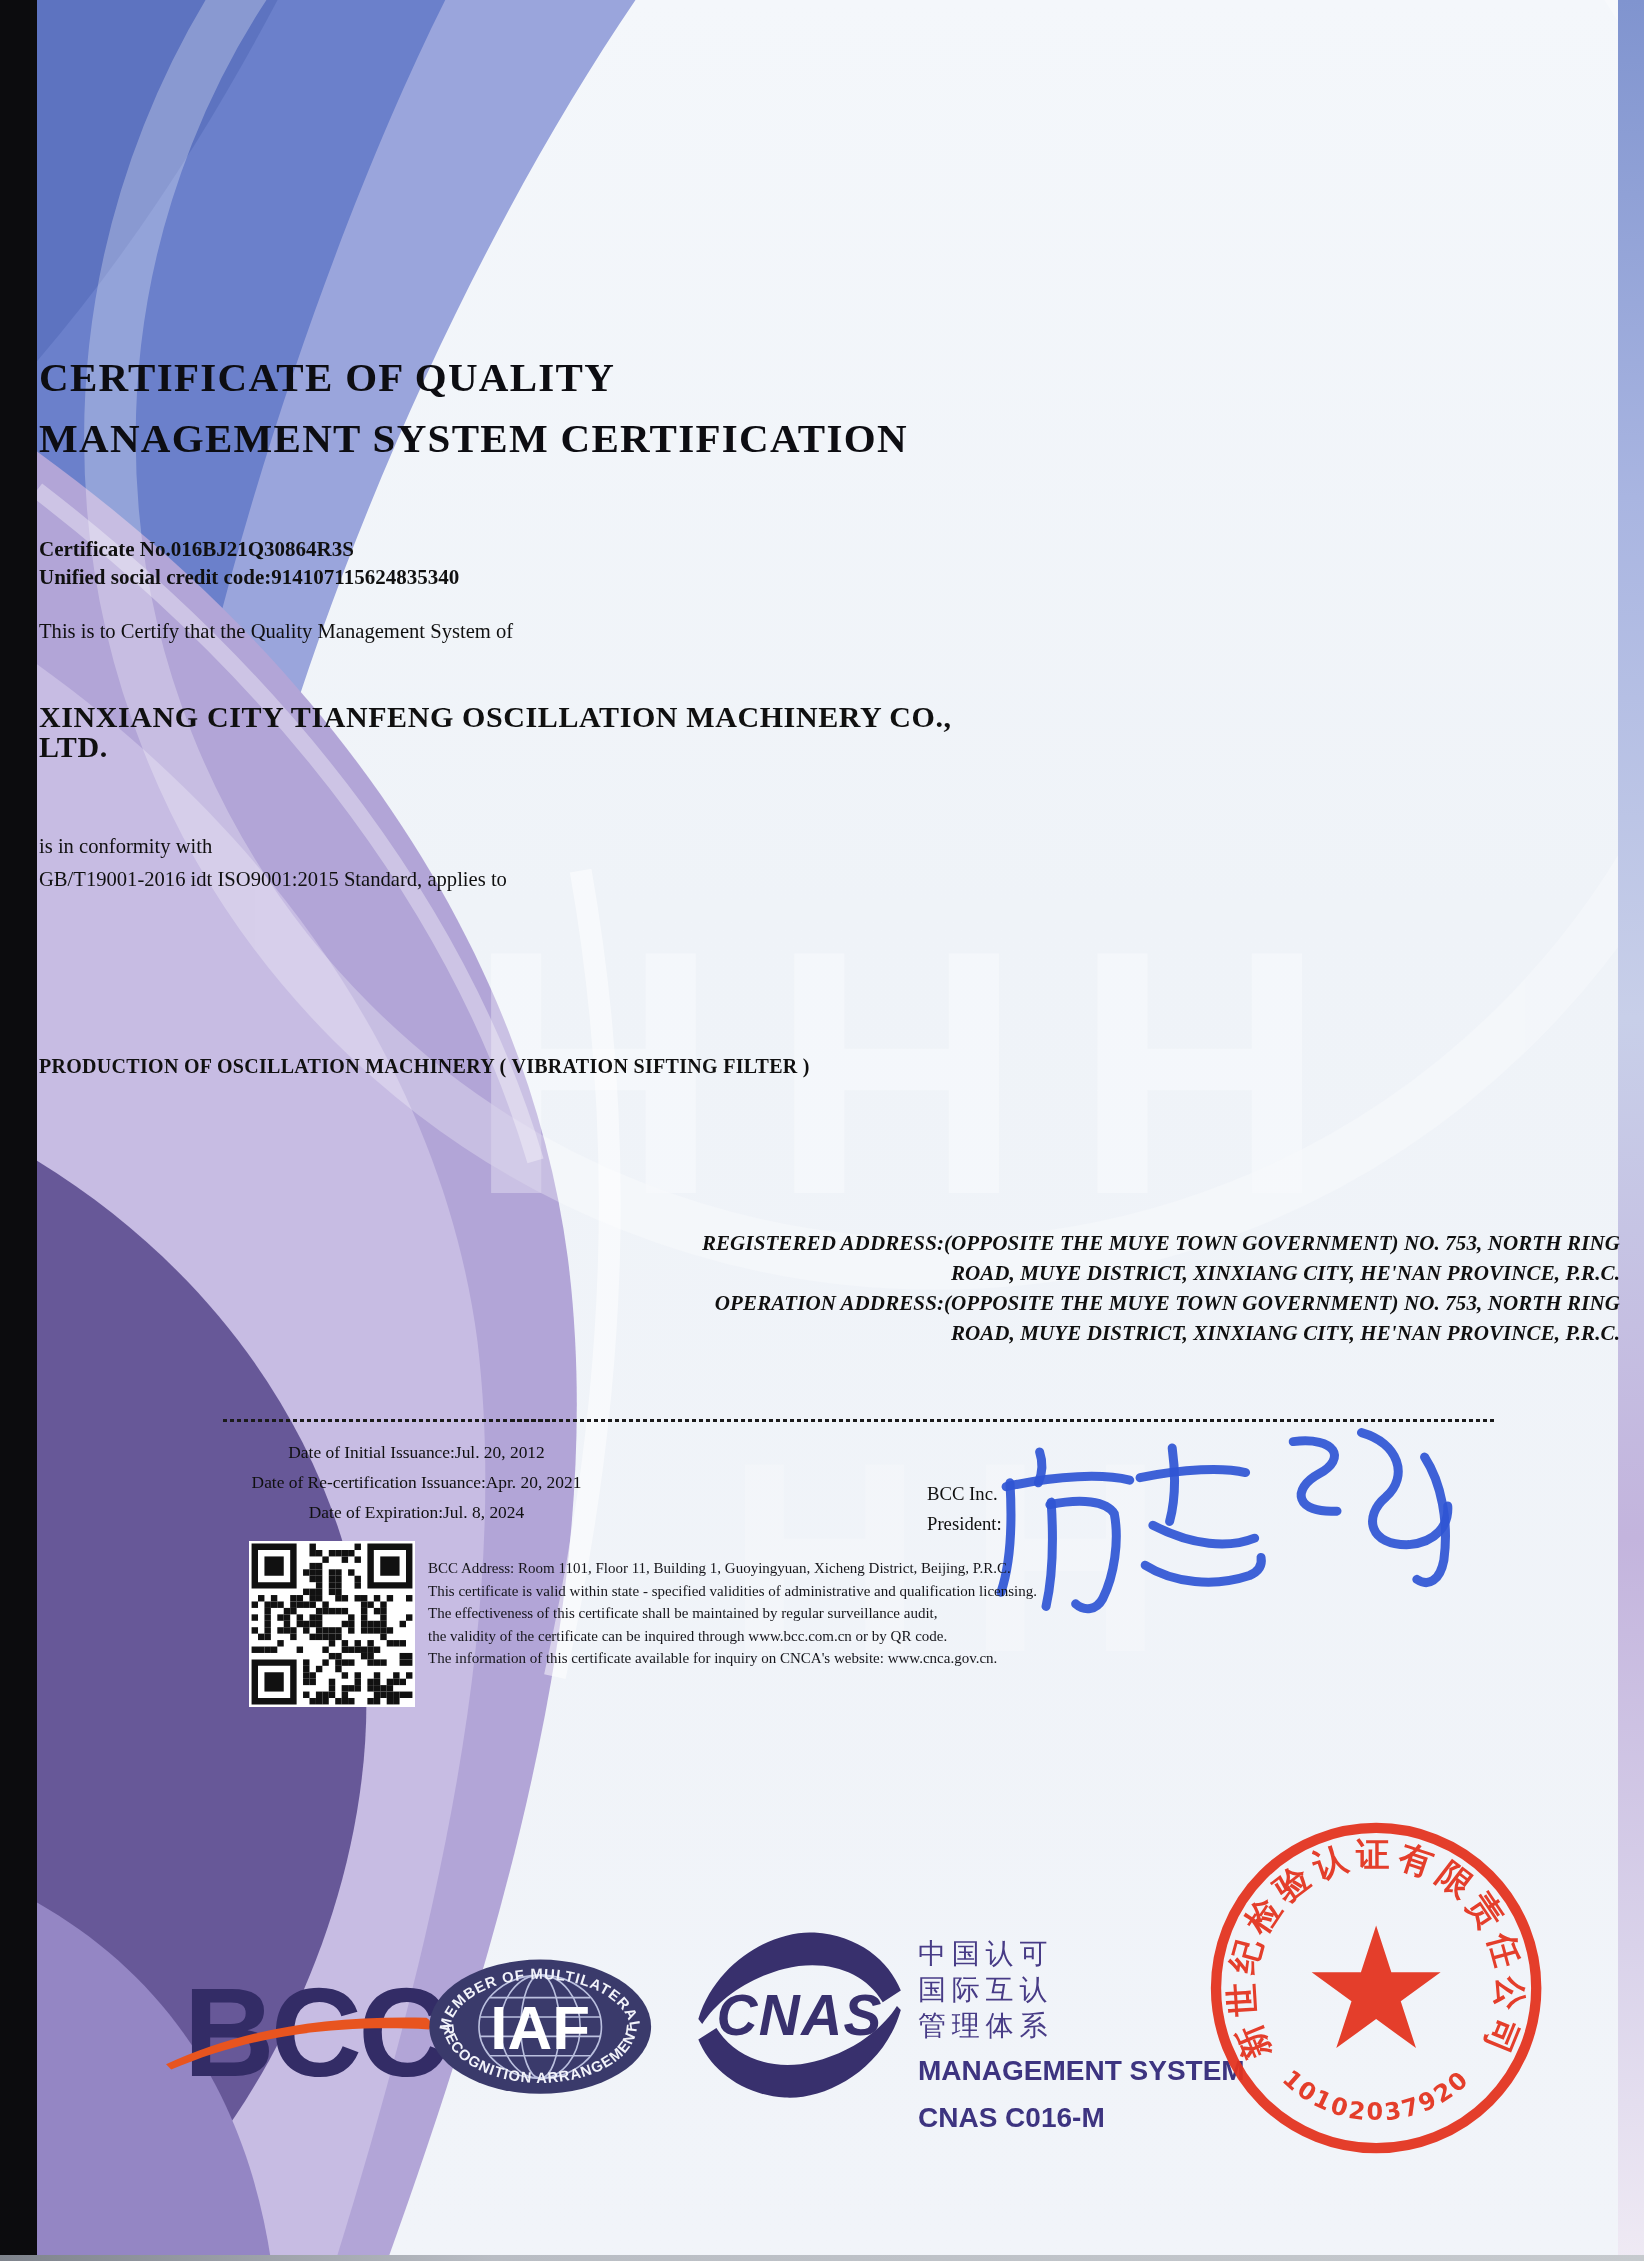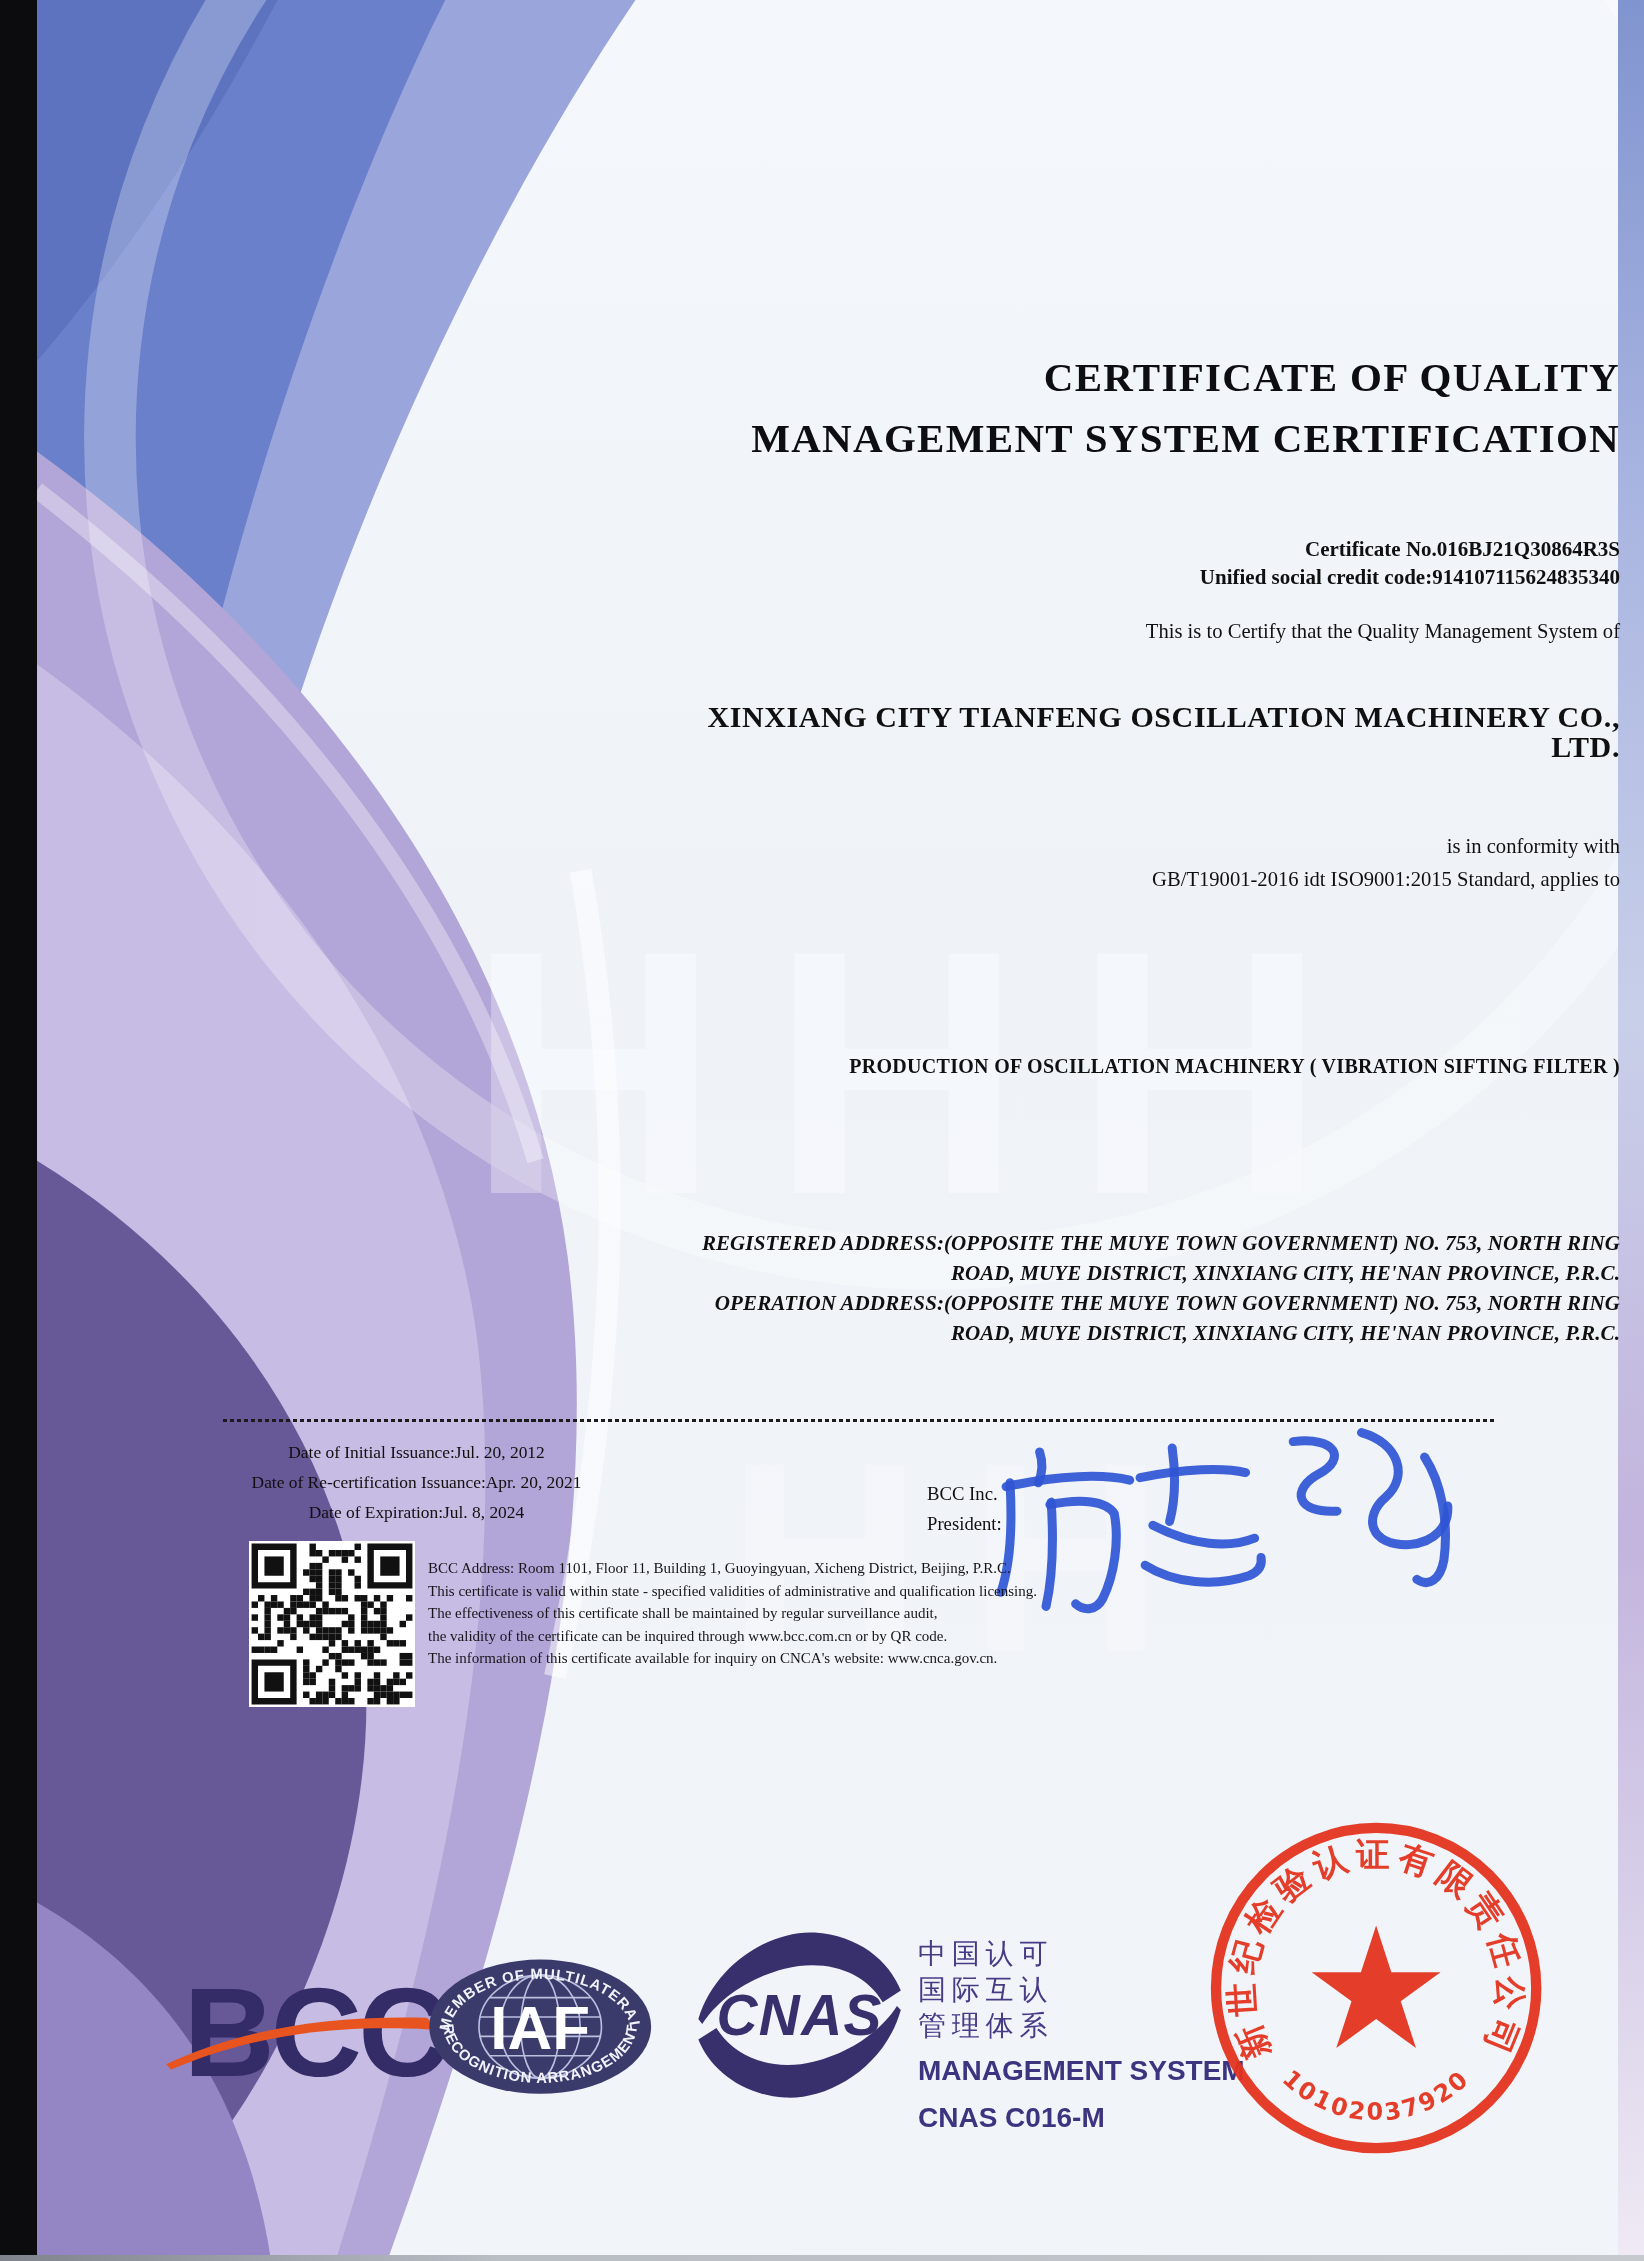--- a/index.html
+++ b/index.html
@@ -2,21 +2,21 @@
 <html style="font-size:10.3px"><head>
 <meta charset="utf-8">
 <style>
   html,body{margin:0;padding:0;background:#4a4a52;}
   #page{
     position:relative;width:1645px;height:2261px;overflow:hidden;
     background:linear-gradient(180deg,#f4f7fb 0%,#eff3f8 40%,#f1f4f9 100%);
     font-family:"Liberation Serif","DejaVu Serif",serif;color:#101010;
   }
   .abs{position:absolute;}
-  .ctr{left:39px;width:1581px;text-align:right;}
+  .ctr{left:39px;width:1581px;text-align:left;}
 
   .bg-svg{left:0;top:0;}
   .left-strip{left:0;top:0;width:37px;height:2261px;background:#0c0c0e;}
   .right-strip{left:1618px;top:0;width:27px;height:2261px;
     background:linear-gradient(180deg,#8094cf 0%,#a9b5e1 22%,#c8cfe9 45%,#c3b4dd 68%,#d9d2ea 86%,#efeaf4 100%);}
   .bottom-line{left:0;top:2255px;width:1645px;height:6.4px;background:linear-gradient(90deg,#7e838c,#b9bdc4 30%,#c6cace);}
 
   .title-line{font-weight:bold;font-size:41px;letter-spacing:1.3px;color:#0d0d12;}
   #title1{top:353px;}
   #title2{top:414px;}

